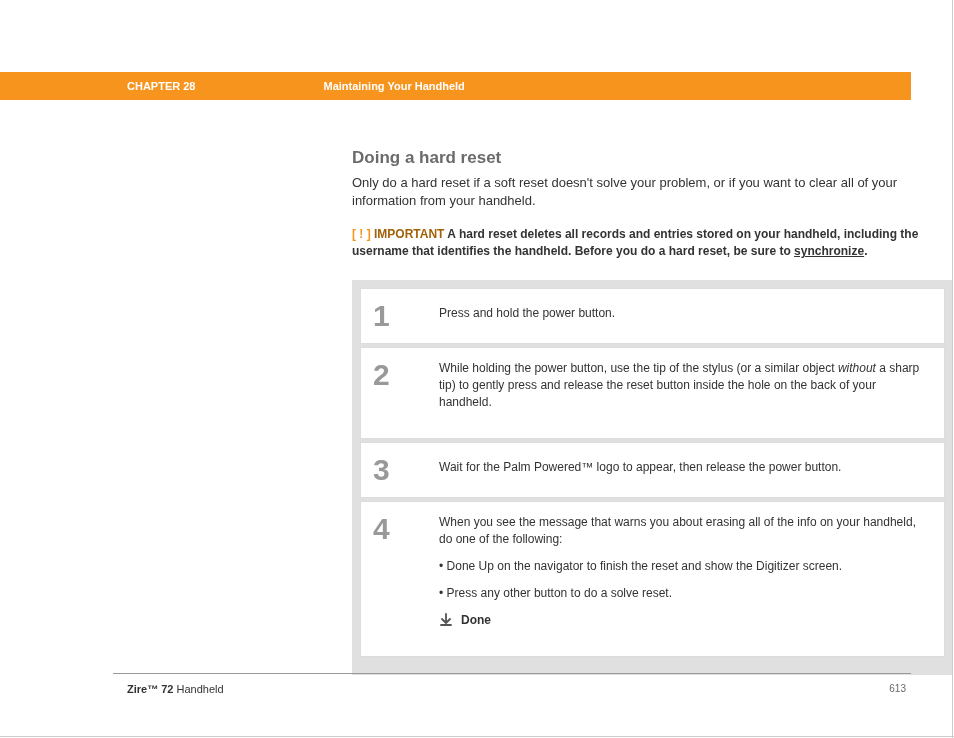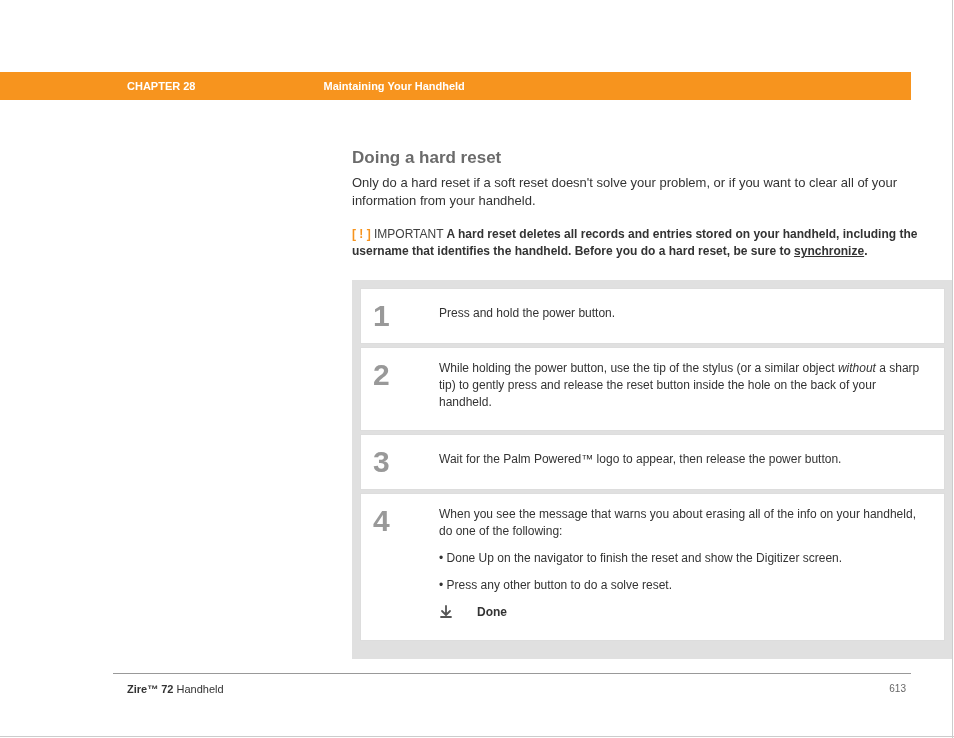--- a/index.html
+++ b/index.html
@@ -21,38 +21,38 @@
     .chapter-label { margin-left: 127px; }
     .chapter-title { margin-left: 128px; }
     
     .content { position: absolute; left: 352px; top: 148px; width: 601px; }
     
     .section-heading { font-size: 17px; font-weight: bold; color: #6b6b6b; margin-bottom: 6px; }
     .intro-text { font-size: 13px; color: #333; line-height: 1.4; margin-bottom: 16px; }
     
     .important-block { font-size: 12px; font-weight: bold; color: #333; margin-bottom: 20px; line-height: 1.4; }
     .important-marker { color: #f7941e; font-weight: bold; }
-    .important-label { color: #404040; font-weight: normal; }
+    .important-label { color: #a16207; font-weight: bold; }
     .synchronize-link { text-decoration: underline; color: #333; }
     
     .steps-container { background: #e0e0e0; padding: 8px 8px 18px 8px; }
     
     .step-row { display: flex; background: #fff; margin-bottom: 3px; border: 1px solid #ddd; }
     .step-row:last-child { margin-bottom: 0; }
     .step-number-cell { width: 70px; padding: 10px 0 10px 12px; }
     .step-number { font-size: 30px; font-weight: bold; color: #999; font-family: Arial, sans-serif; }
     .step-text-cell { flex: 1; padding: 16px 22px 16px 8px; font-size: 12px; color: #333; line-height: 1.4; }
-    .step-text-cell.tall { padding-top: 12px; padding-bottom: 20px; }
+    .step-text-cell.tall { padding-top: 12px; padding-bottom: 28px; }
     
     .step-italic { font-style: italic; }
     .step-bullets { list-style: none; margin-top: 10px; }
     .step-bullets li { margin-bottom: 10px; }
     .step-bullets li::before { content: "•  "; }
     
-    .done-row { display: flex; align-items: center; gap: 24px; }
+    .done-row { display: flex; align-items: center; gap: 8px; }
     .done-icon { width: 14px; height: 14px; }
     .done-label { font-size: 12px; font-weight: bold; color: #333; }
     
     .footer-line { position: absolute; left: 113px; top: 673px; width: 798px; height: 1px; background: #999; }
     .footer-left { position: absolute; left: 127px; top: 683px; font-size: 11px; color: #333; }
     .footer-left b { font-weight: bold; }
     .footer-right { position: absolute; right: 48px; top: 683px; font-size: 10px; color: #666; }
     
     .page-border { position: absolute; right: 1px; top: 0; width: 1px; height: 738px; background: #ccc; }
     .page-border-bottom { position: absolute; bottom: 1px; left: 0; width: 954px; height: 1px; background: #ccc; }

